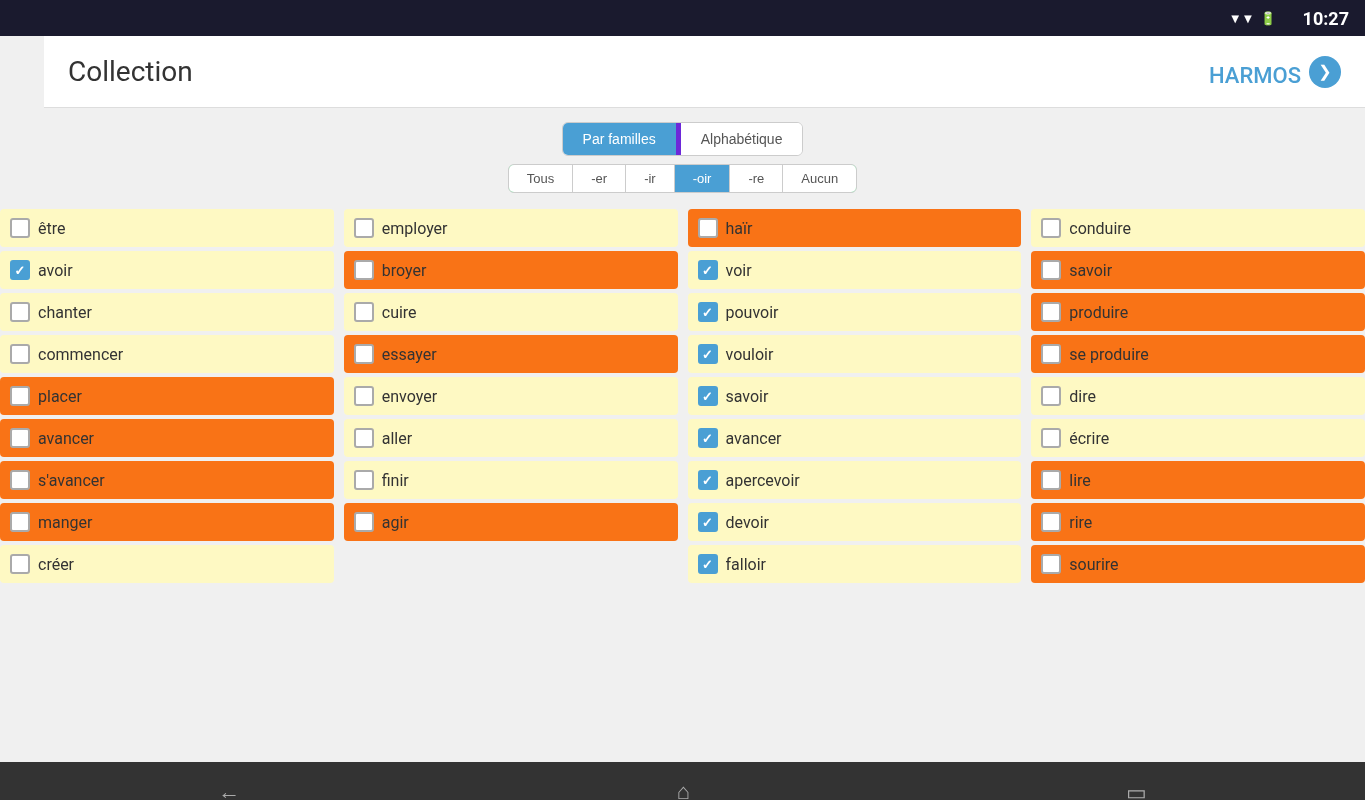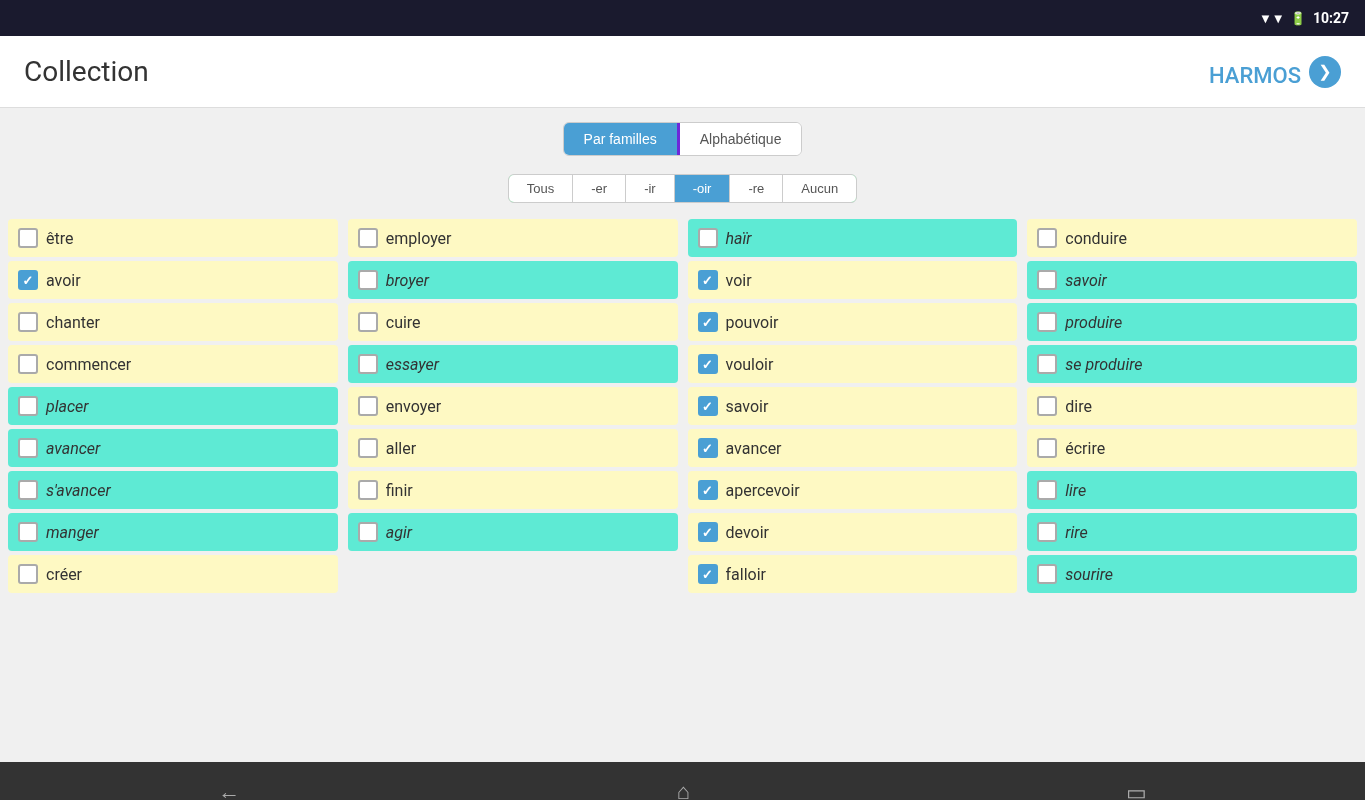--- a/index.html
+++ b/index.html
@@ -22,22 +22,23 @@
       padding: 0 16px;
       gap: 8px;
     }
     .status-bar-icons {
       display: flex;
       align-items: center;
       gap: 6px;
     }
     .status-time {
       color: white;
-      font-size: 14px;
+      font-size: 18px;
       font-weight: bold;
+      margin-left: 20px;
     }
     .wifi-icon, .battery-icon {
       color: white;
       font-size: 13px;
     }
 
     
     .app-container {
       width: 1365px;
       height: 726px;
@@ -49,20 +50,21 @@
     
     .header {
       background: white;
       height: 72px;
       display: flex;
       align-items: center;
       justify-content: space-between;
       padding: 0 24px;
       border-bottom: 1px solid #ddd;
       flex-shrink: 0;
+      margin-left: 44px;
     }
     .header-title {
       font-size: 28px;
       color: #333;
       font-weight: 400;
     }
     .header-right {
       display: flex;
       align-items: flex-end;
       gap: 8px;
@@ -103,35 +105,34 @@
       overflow: hidden;
       background: white;
     }
     .tab-btn {
       padding: 8px 20px;
       font-size: 14px;
       border: none;
       background: white;
       cursor: pointer;
       color: #555;
-      border-right: 3px solid #6d28d9;
+      border-right: 5px solid #6d28d9;
     }
     .tab-btn:last-child { border-right: none; text-align: center; }
     .tab-btn.active {
       background: #4a9fd4;
       color: white;
     }
     .sub-tab-group {
       display: flex;
       gap: 0;
       border: 1px solid #ccc;
       border-radius: 6px;
       overflow: hidden;
       background: #86efac;
-      margin-top: 10px;
     }
     .sub-tab-btn {
       padding: 6px 18px;
       font-size: 13px;
       border: none;
       background: white;
       cursor: pointer;
       color: #555;
       border-right: 1px solid #ccc;
     }
@@ -139,21 +140,21 @@
     .sub-tab-btn.active {
       background: #4a9fd4;
       color: white;
     }
 
     
     .content-area {
       flex: 1;
       display: flex;
       flex-direction: row;
-      padding: 8px 8px;
+      padding: 8px 0;
       gap: 10px;
       overflow: hidden;
     }
 
     
     .verb-column {
       flex: 1;
       display: flex;
       flex-direction: column;
       gap: 4px;
@@ -165,22 +166,21 @@
       display: flex;
       align-items: center;
       gap: 8px;
       padding: 7px 10px;
       border-radius: 4px;
       background: #fef9c3;
       cursor: pointer;
       min-height: 38px;
     }
     .verb-item.white-bg {
-      background: #5eead4;
-      font-style: italic;
+      background: #f97316;
     }
 
     .checkbox {
       width: 20px;
       height: 20px;
       border: 2px solid #aaa;
       border-radius: 3px;
       background: white;
       flex-shrink: 0;
       display: flex;

